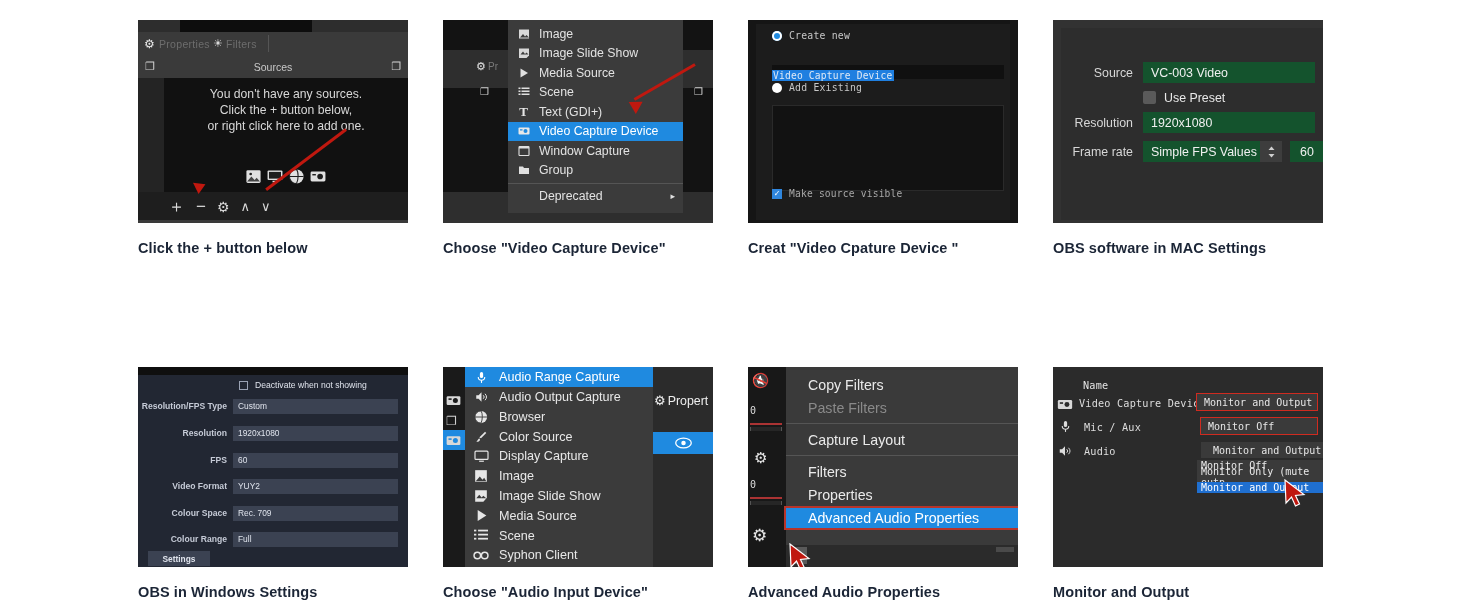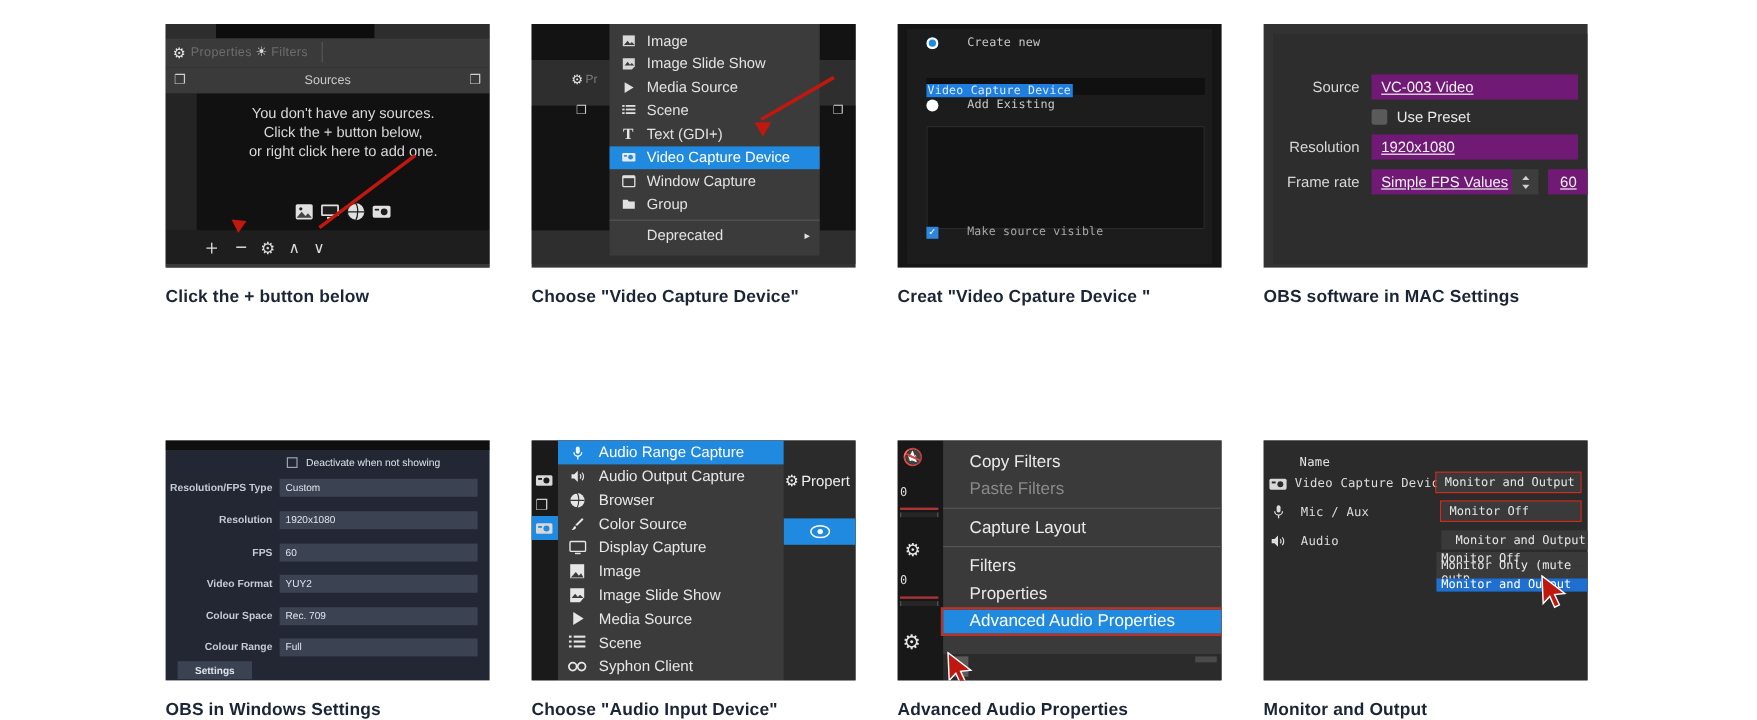--- a/index.html
+++ b/index.html
@@ -106,21 +106,21 @@
     height:19.5px; display:flex; align-items:center; gap:8px;
     padding-left:8px; color:#e2e2e2; font-size:12.3px;
   }
   .p2-item.sel { background:#1f8ae0; color:#fff; }
   .p2-sep { height:1px; background:#555; margin:3px 0 2px 0; }
   .p2-item .ic { width:15px; display:flex; justify-content:center; }
 
   
   .p3 { background:#151515; }
   .p3-frame { position:absolute; left:8px; top:4px; width:254px; height:196px; background:#1c1c1c;}
-  .p3-row { position:absolute; display:flex; align-items:center; gap:24px; color:#c7c7c7; }
+  .p3-row { position:absolute; display:flex; align-items:center; gap:7px; color:#c7c7c7; }
   .p3-radio { width:10px; height:10px; border-radius:50%; background:#fff; }
   .p3-radio.on { background:#1f8ae0; box-shadow:0 0 0 2px #fff inset; }
   .p3-input {
     position:absolute; left:24px; top:45px; width:232px; height:14px;
     background:#101010;
   }
   .p3-input .hl { background:#1f7fe0; color:#dfe9f5; padding:0 1px; font-size:9.6px; letter-spacing:.2px;}
   .p3-list {
     position:absolute; left:24px; top:85px; width:232px; height:86px;
     background:#121212; border:1px solid #2a2a2a;
@@ -128,22 +128,22 @@
   .p3-chk { width:10px; height:10px; background:#2f86de; display:flex; align-items:center; justify-content:center; color:#fff; font-size:8px;}
   .p3-btnbar { position:absolute; left:8px; top:182px; width:254px; height:18px; background:#1c1c1c;}
   .p3-btn { position:absolute; color:#6a6a6a; font-size:9.6px; letter-spacing:.3px;margin-top:16px; }
 
   
   .p4 { background:#323232; }
   .p4-inner { position:absolute; left:8px; top:8px; width:262px; height:192px; background:#2d2d2d;}
   .p4-row { position:absolute; display:flex; align-items:center; height:21px; }
   .p4-lab { width:82px; text-align:right; color:#d7d7d7; font-size:12.4px; padding-right:10px; }
   .p4-val {
-    background:#701a75; color:#f0f0f0; font-size:12.4px;
-    height:21px; display:flex; align-items:center; padding-left:8px;text-decoration:underline;
+    background:#14532d; color:#f0f0f0; font-size:12.4px;
+    height:21px; display:flex; align-items:center; padding-left:8px;
   }
   .p4-chkbox { width:13px; height:13px; background:#5a5a5a; border-radius:2px; }
   .p4-step {
     width:22px; height:21px; background:#3d3d3d; color:#cfcfcf;
     display:flex; align-items:center; justify-content:center; font-size:9px;
   }
 
   
   .p5 { background:#222733; }
   .p5-top { position:absolute; left:0; top:0; width:270px; height:8px; background:#0f0f0f;}

